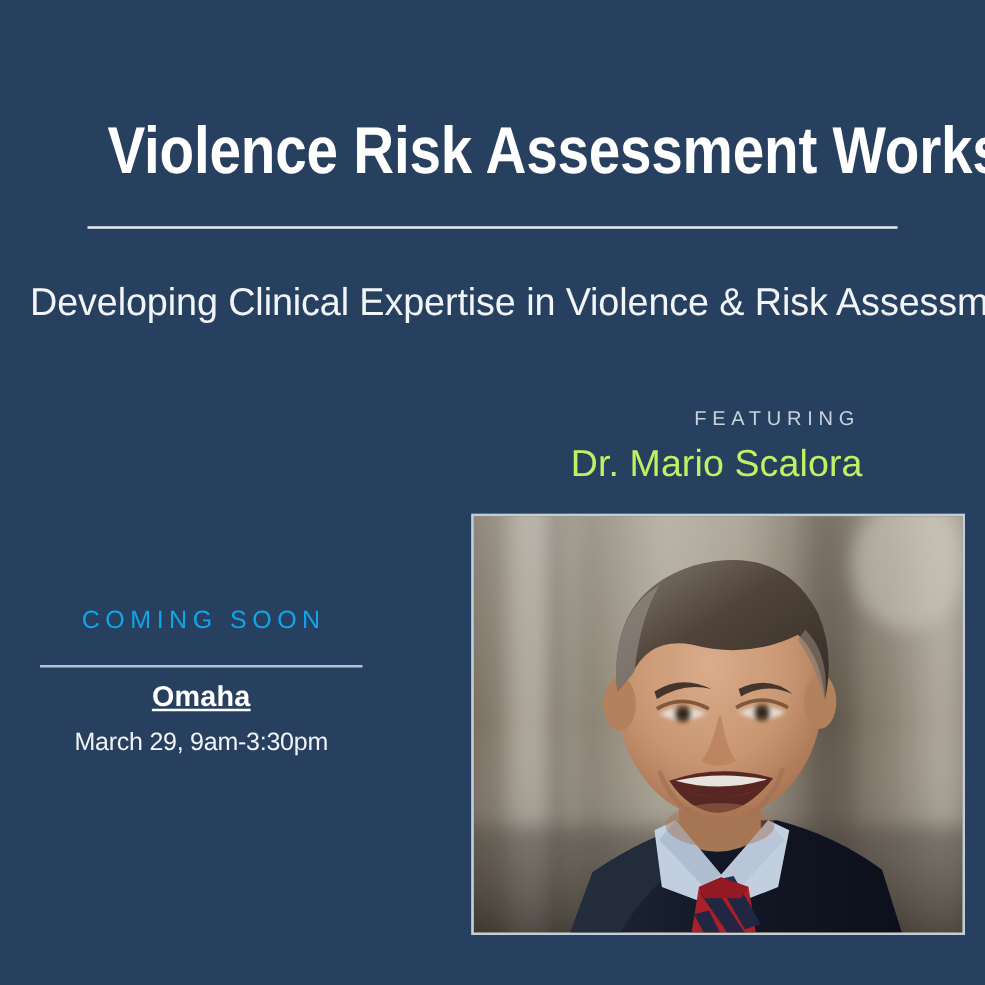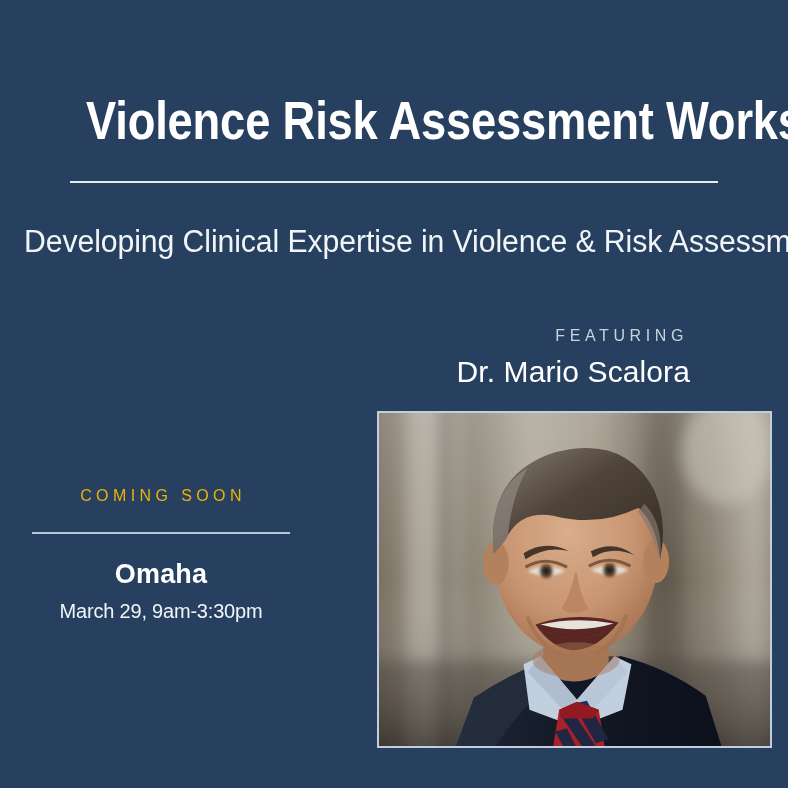--- a/index.html
+++ b/index.html
@@ -72,54 +72,55 @@
     letter-spacing: 4.6px;
     color: #c9d3de;
     font-weight: normal;
     padding-right: 2px;
     text-align: right;
   }
   .featuring-name {
     margin-top: 8px;
     font-size: 30px;
     line-height: 36px;
-    color: #ffffff;
+    color: #bef264;
     font-weight: normal;
     letter-spacing: 0.1px;
   }
 
   
   .coming-block {
     position: absolute;
     left: 32px;
     top: 486px;
     width: 258px;
     text-align: center;
   }
   .coming-label {
-    font-size: 16px;
+    font-size: 20px;
     line-height: 20px;
     letter-spacing: 4.4px;
-    color: #eab308;
+    color: #0ea5e9;
     font-weight: normal;
     padding-left: 4px;
   }
   .rule-short {
     margin-top: 26px;
     width: 258px;
     height: 2px;
     background: #b9c5d3;
   }
   .city {
-    margin-top: 24px;
-    font-size: 27px;
+    margin-top: 7px;
+    font-size: 23px;
     line-height: 32px;
     font-weight: bold;
     color: #ffffff;
     letter-spacing: 0.2px;
+    text-decoration: underline;
   }
   .date {
     margin-top: 4px;
     font-size: 20px;
     line-height: 34px;
     font-weight: normal;
     color: #f2f5f8;
     letter-spacing: -0.2px;
     white-space: nowrap;
   }

